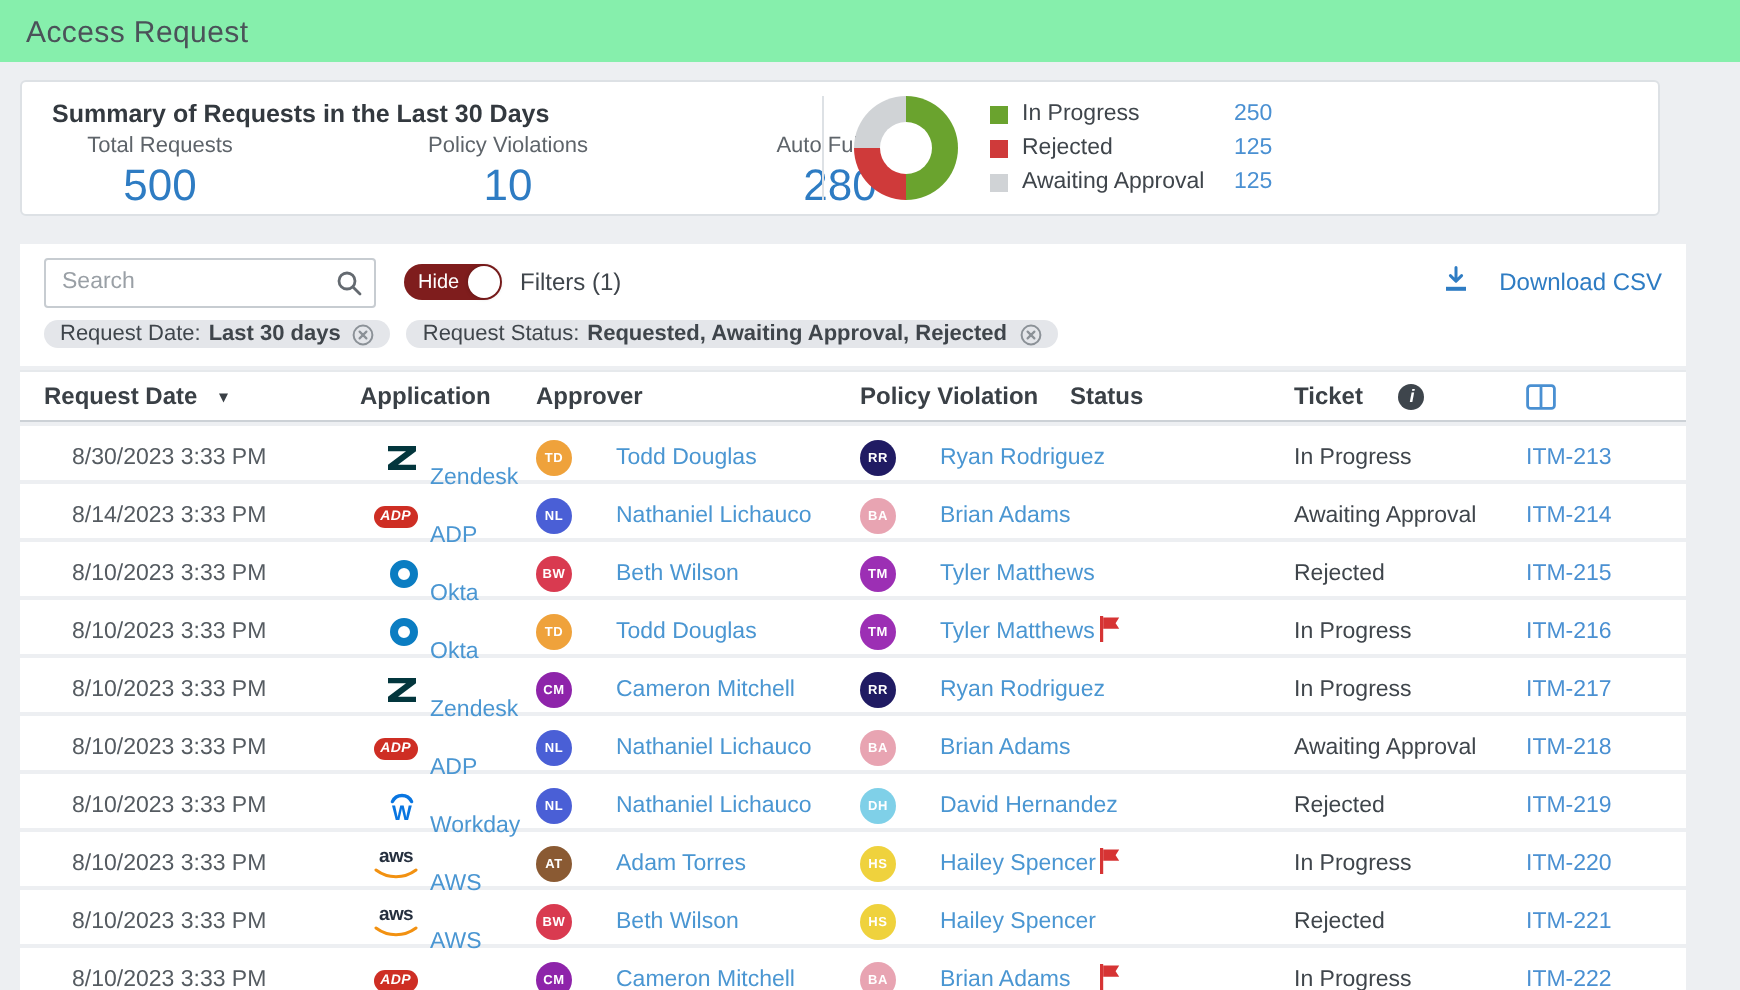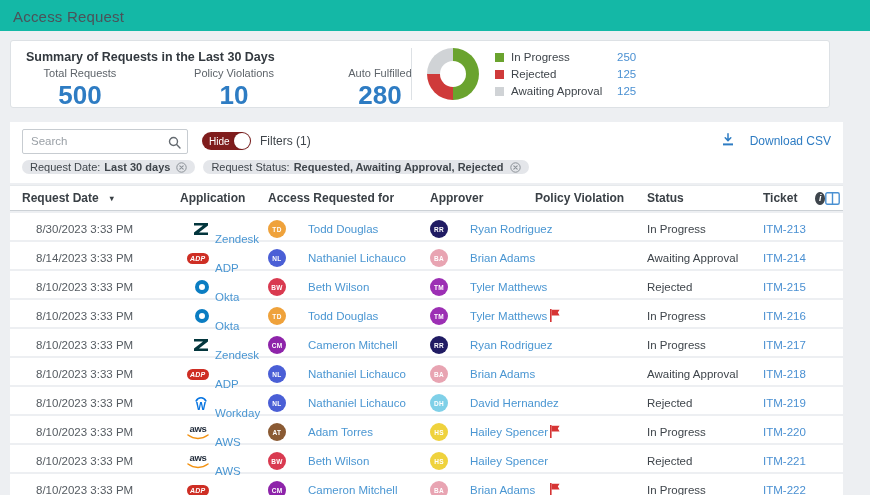--- a/index.html
+++ b/index.html
@@ -4,38 +4,38 @@
 <style>
   * { box-sizing: border-box; margin: 0; padding: 0; }
   html,body { width:870px; height:495px; }
   body {
     font-family: "Liberation Sans", sans-serif;
     background:#edeff2;
     color:#3f454b;
     overflow:hidden;
     position:relative;
   }
-  .topbar { background:#14b8a6; padding:8px 0 6px 13px; }
+  .topbar { background:#86efac; padding:8px 0 6px 13px; }
   .page-title { font-size:15px; color:#4b5259; letter-spacing:.2px; }
 
   
   .summary-card {
     margin:9px 0 0 10px; width:820px; height:68px;
     background:#fff; border:1px solid #dde1e5; border-radius:3px;
     display:flex;
   }
   .summary-left { width:400px; padding:9px 0 0 15px; }
   .summary-title { font-size:12.5px; font-weight:bold; color:#33393f; }
-  .stats { display:flex; margin-top:3px; }
+  .stats { display:flex; margin-top:3px;gap:20px; }
   .stat { text-align:center; }
   .stat:nth-child(1){ margin-left:6px; min-width:96px; }
   .stat:nth-child(2){ margin-left:56px; min-width:100px; }
   .stat:nth-child(3){ margin-left:48px; min-width:96px; }
   .stat-label { font-size:11px; color:#5e646a; }
-  .stat-value { font-size:26px; font-weight:bold; color:#2e7cc3; margin-top:1px; }
+  .stat-value { font-size:22px; font-weight:normal; color:#2e7cc3; margin-top:1px; }
   .summary-divider { width:1px; background:#dde1e5; margin:7px 0; }
   .summary-right { display:flex; align-items:center; padding-left:15px; }
   .donut { width:52px; height:52px; border-radius:50%; position:relative; }
   .donut::after { content:""; position:absolute; left:13px; top:13px; width:26px; height:26px;
     border-radius:50%; background:#fff; }
   .legend { margin-left:16px; }
   .legend-row { display:flex; align-items:center; height:17px; }
   .legend-swatch { width:9px; height:9px; margin-right:7px; }
   .legend-label { font-size:11.5px; color:#3f454b; width:106px; }
   .legend-value { font-size:11.5px; color:#4a90d2; }
@@ -200,21 +200,20 @@
         </span>
       </div>
   </div>
 
   <div class="thead">
     <div class="c1">
       <span>Request Date</span>
       <span class="sort-caret">▾</span>
     </div>
     <div>Application</div>
-    <div>Access Requested for</div>
     <div>Approver</div>
     <div>Policy Violation</div>
     <div>Status</div>
     <div class="ticket-head">
       <span>Ticket</span>
       <span class="info-icon">i</span>
     </div>
     <div class="cols-icon">
       <svg width="15" height="13" viewBox="0 0 15 13">
           <rect x="0.8" y="0.8" width="13.4" height="11.4" rx="1.5" fill="none" stroke="#4a90d2" stroke-width="1.4"></rect>

